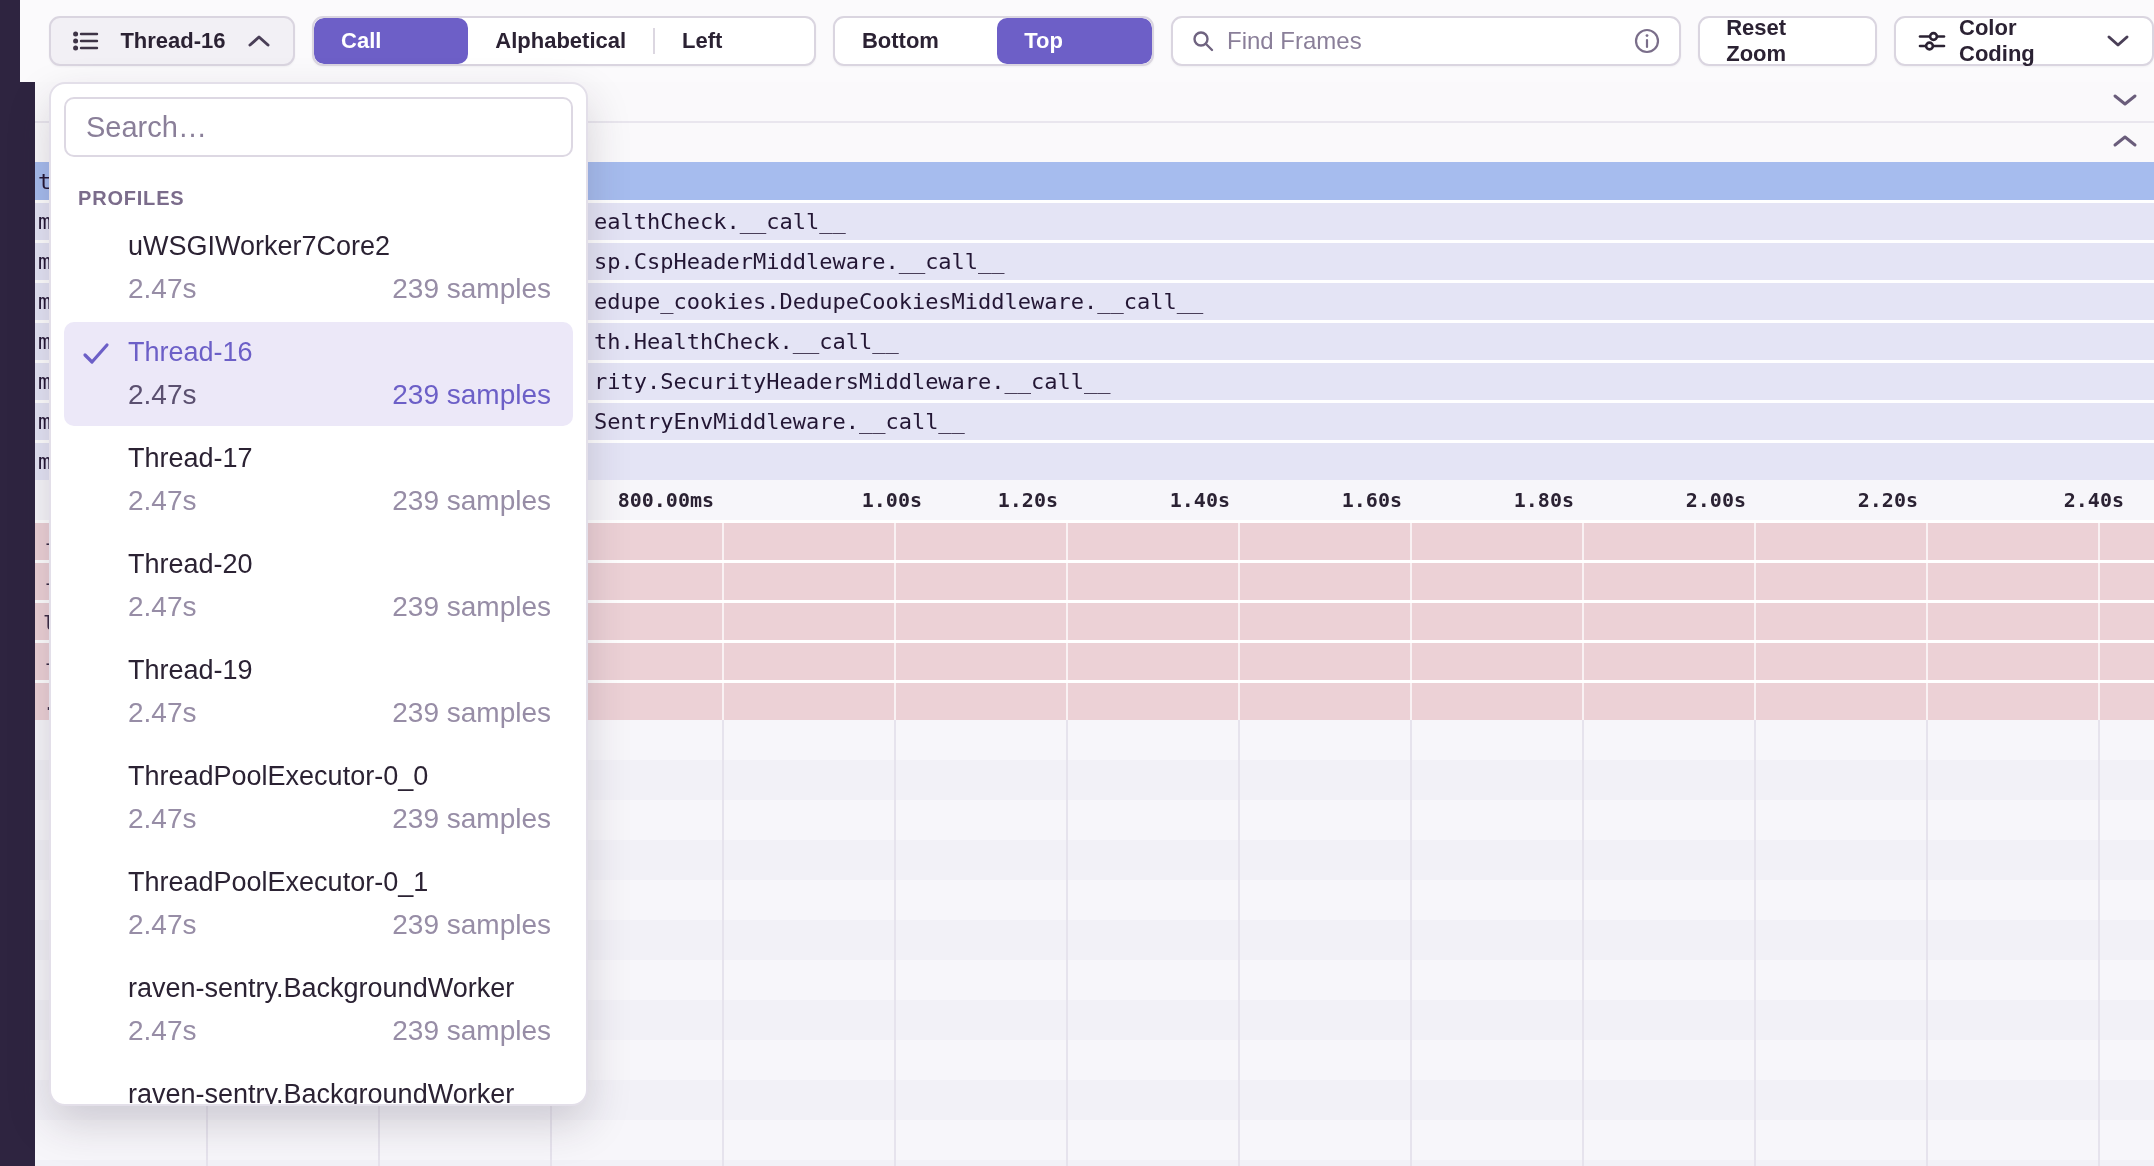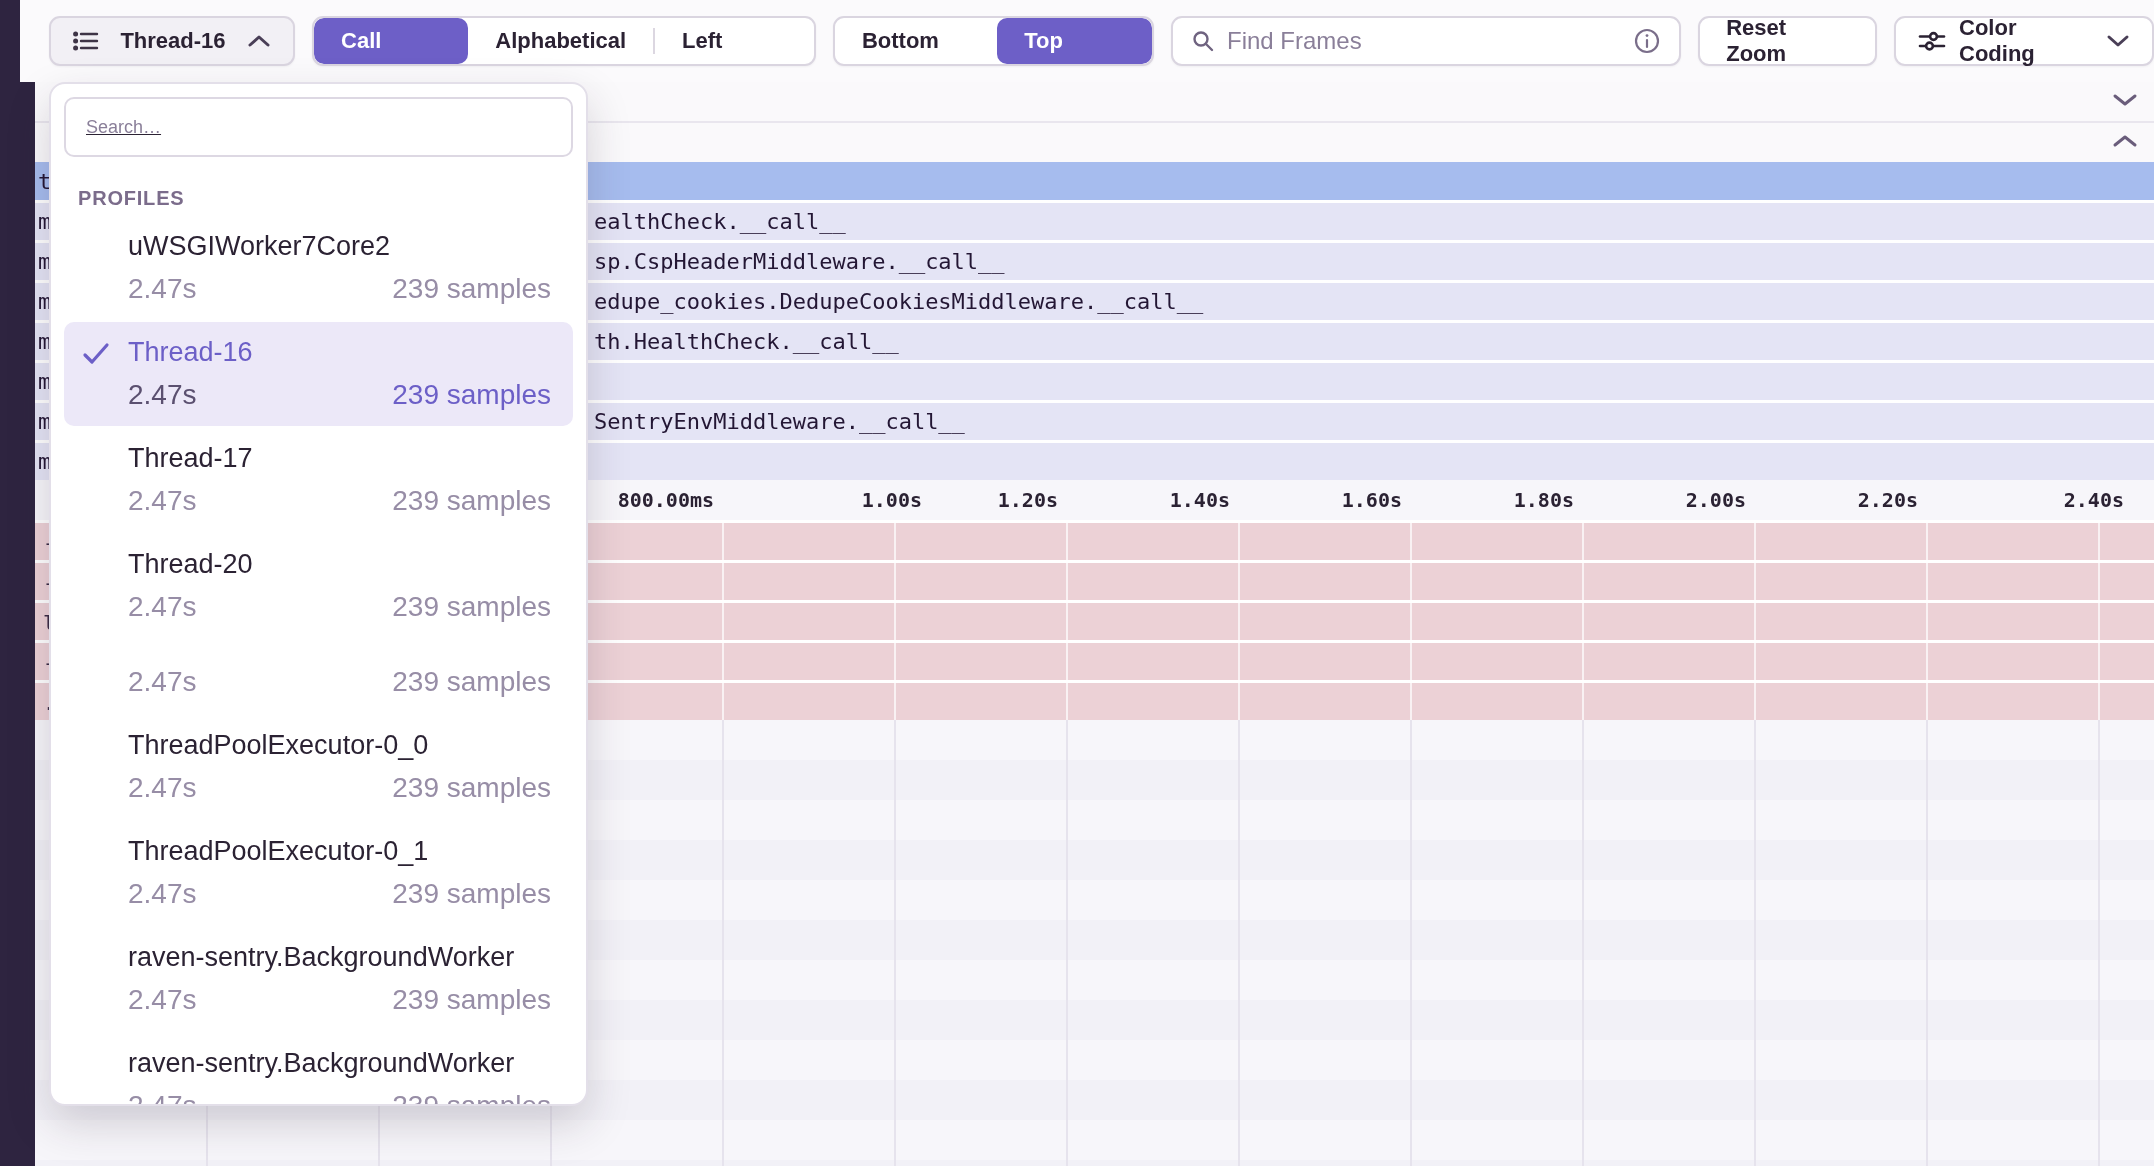--- a/index.html
+++ b/index.html
@@ -51,21 +51,21 @@
   .lower{position:absolute;left:0;right:0;top:638px;bottom:0;}
   .stripe{height:40px;}
   .gridline{position:absolute;width:2px;}
   .gl-pink{top:438px;height:200px;background:rgba(255,255,255,.7);}
   .gl-low{top:638px;bottom:0;background:#E6E3ED;}
   
   .dropdown{position:absolute;left:49px;top:82px;width:539px;height:1024px;background:#fff;
     border:2px solid #E3DFE9;border-radius:16px;box-shadow:0 18px 44px rgba(43,34,51,.18);
     z-index:10;box-sizing:border-box;padding:13px 13px 0 13px;overflow:hidden;}
   .dd-search{width:100%;height:60px;box-sizing:border-box;border:2px solid #DDD8E3;border-radius:10px;
-    font-size:18px;font-family:"Liberation Sans",sans-serif;color:#2B2233;padding:0 20px;outline:none;background:#fff;text-decoration:underline;}
+    font-size:29px;font-family:"Liberation Sans",sans-serif;color:#2B2233;padding:0 20px;outline:none;background:#fff;}
   .dd-search::placeholder{color:#8A7F99;}
   .dd-section{margin:30px 0 6px 14px;font-size:20px;font-weight:700;color:#7B6C8B;letter-spacing:.8px;}
   .dd-item{position:relative;border-radius:10px;padding:15px 0 15px 0;margin:2px 0;cursor:pointer;}
   .dd-item .name{margin-left:64px;font-size:27px;color:#2B2233;}
   .dd-item .meta{display:flex;justify-content:space-between;margin:11px 22px 0 64px;font-size:28px;color:#978DA6;}
   .dd-item.selected{background:#ECE8F8;}
   .dd-item.selected .name{color:#6C5FC7;}
   .dd-item.selected .duration{color:#5B5070;}
   .dd-item.selected .samples{color:#6C5FC7;}
   .dd-item .check{display:none;position:absolute;left:18px;top:20px;}
@@ -184,20 +184,21 @@
       <div class="frame-row">
     <span class="frag-left mono">m</span>
     <span class="txt mono">edupe_cookies.DedupeCookiesMiddleware.__call__</span>
   </div>
       <div class="frame-row">
     <span class="frag-left mono">m</span>
     <span class="txt mono">th.HealthCheck.__call__</span>
   </div>
       <div class="frame-row">
     <span class="frag-left mono">m</span>
+    <span class="txt mono">rity.SecurityHeadersMiddleware.__call__</span>
   </div>
       <div class="frame-row">
     <span class="frag-left mono">m</span>
     <span class="txt mono">SentryEnvMiddleware.__call__</span>
   </div>
       <div class="frame-row">
     <span class="frag-left mono">m</span>
   </div>
     </div>
 
@@ -309,20 +310,21 @@
       <div class="dd-item">
 
     <div class="name">Thread-20</div>
     <div class="meta">
       <span class="duration">2.47s</span>
       <span class="samples">239 samples</span>
     </div>
   </div>
       <div class="dd-item">
 
+    <div class="name">Thread-19</div>
     <div class="meta">
       <span class="duration">2.47s</span>
       <span class="samples">239 samples</span>
     </div>
   </div>
       <div class="dd-item">
 
     <div class="name">ThreadPoolExecutor-0_0</div>
     <div class="meta">
       <span class="duration">2.47s</span>

